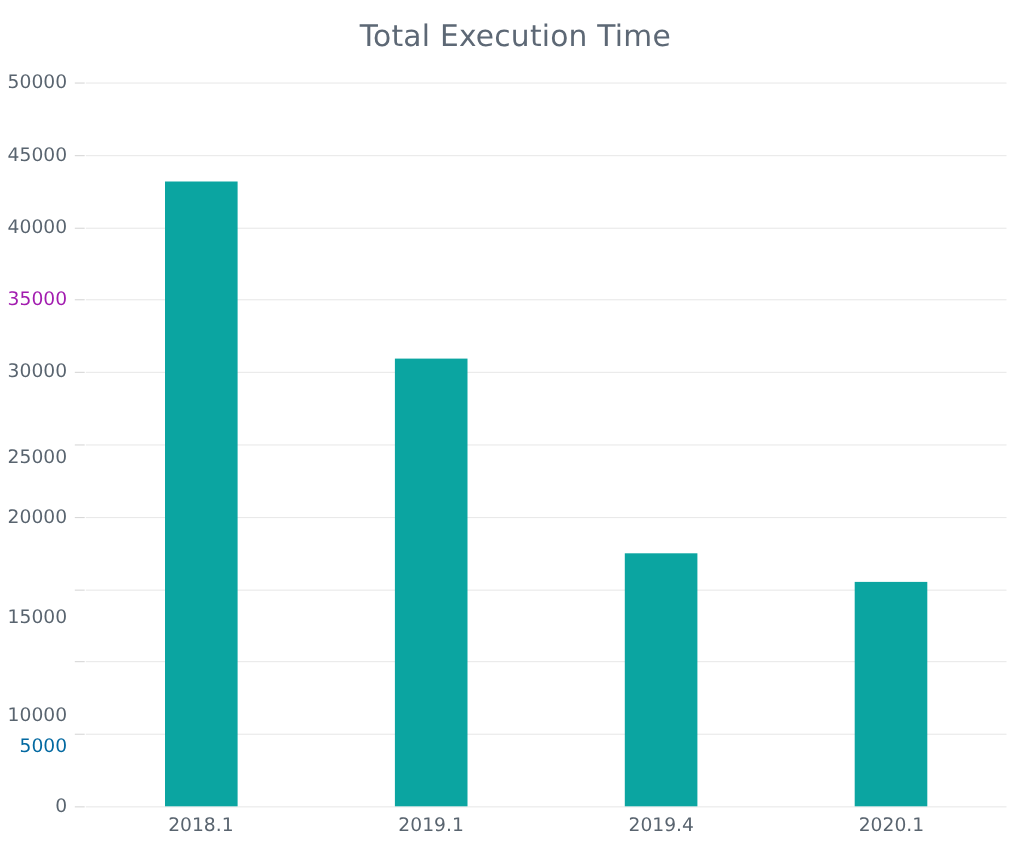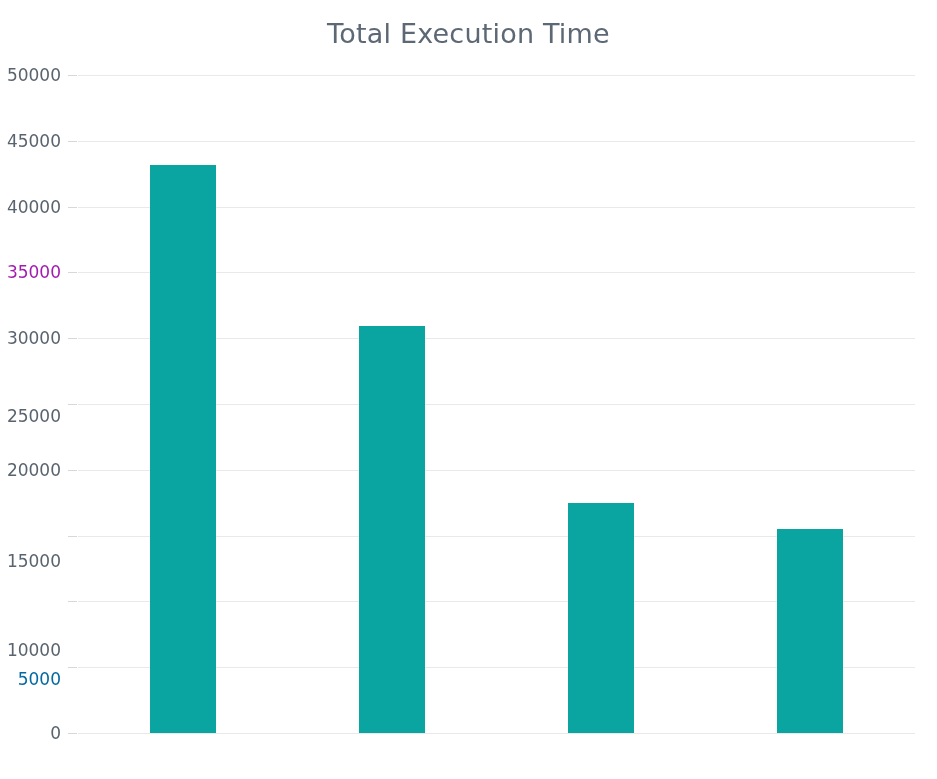--- a/index.html
+++ b/index.html
@@ -151,14 +151,20 @@
         <div class="ylabel" style="top: 0px; color: rgb(89, 100, 111);">50000</div>
       </div>
     <div class="bars-layer" id="bars-layer">
         <div class="bar" title="2018.1: 43150" style="left: 71.625px; width: 66px; height: 567.854px; background: rgb(11, 165, 161);"></div>
         <div class="bar" title="2019.1: 30900" style="left: 280.875px; width: 66px; height: 406.644px; background: rgb(11, 165, 161);"></div>
         <div class="bar" title="2019.4: 17500" style="left: 490.125px; width: 66px; height: 230.3px; background: rgb(11, 165, 161);"></div>
         <div class="bar" title="2020.1: 15500" style="left: 699.375px; width: 66px; height: 203.98px; background: rgb(11, 165, 161);"></div>
       </div>
   </div>
 
+  <div class="xlabels" id="xlabels">
+      <div class="xlabel" style="left: 104.625px; color: rgb(89, 100, 111);">2018.1</div>
+      <div class="xlabel" style="left: 313.875px; color: rgb(89, 100, 111);">2019.1</div>
+      <div class="xlabel" style="left: 523.125px; color: rgb(89, 100, 111);">2019.4</div>
+      <div class="xlabel" style="left: 732.375px; color: rgb(89, 100, 111);">2020.1</div>
+    </div>
 
 </div>
 
 </body></html>

